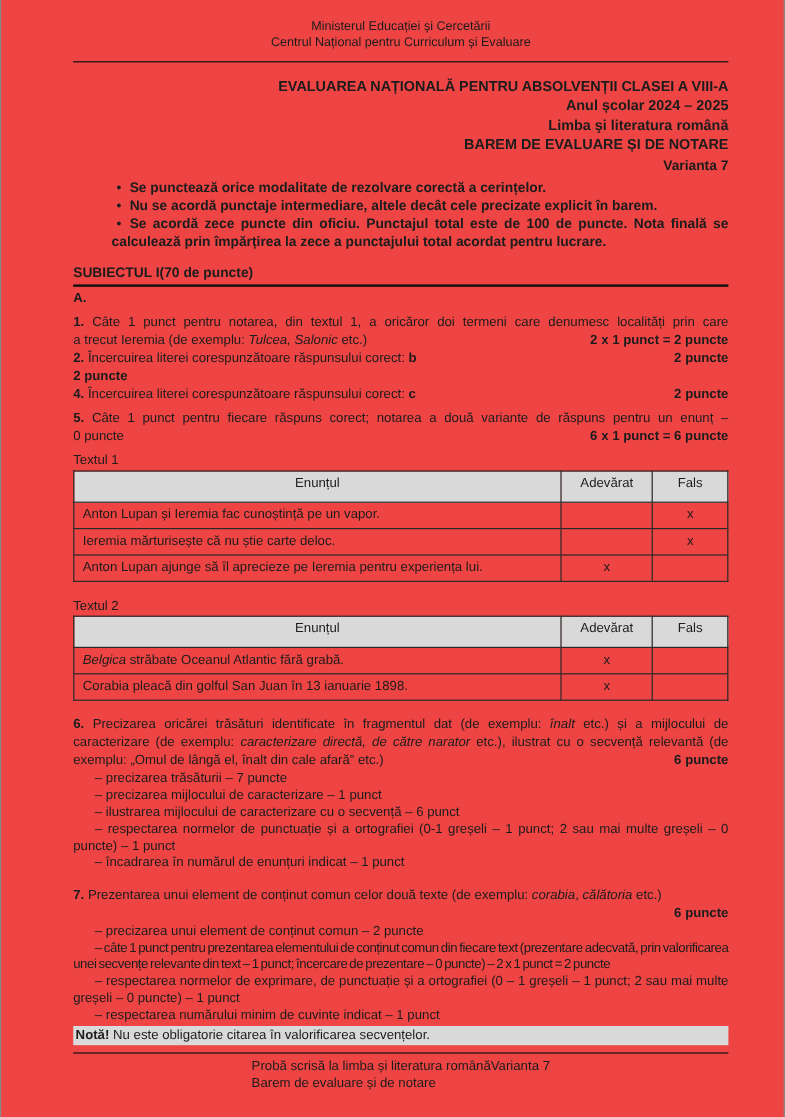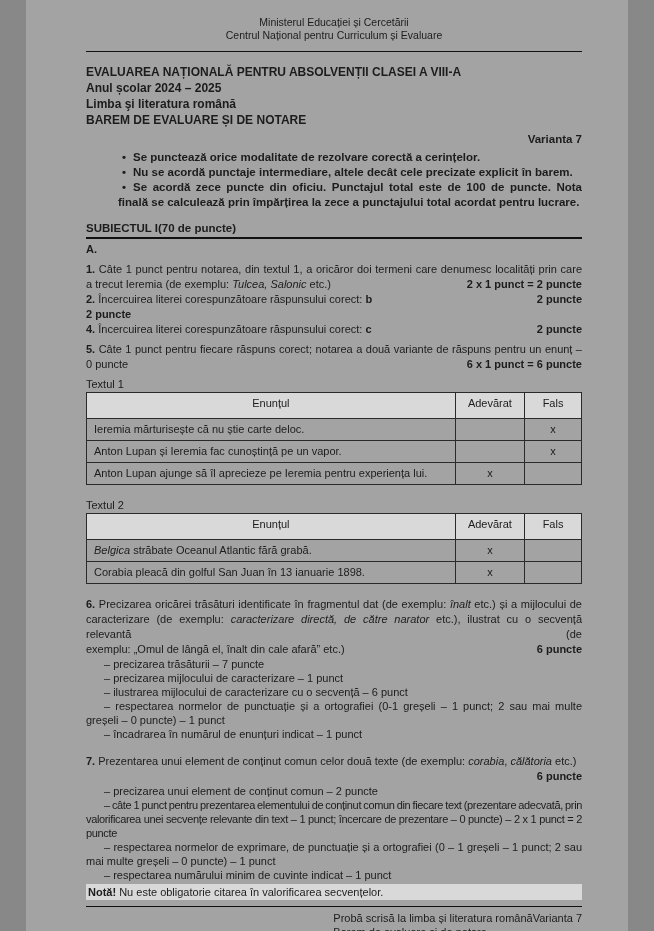--- a/index.html
+++ b/index.html
@@ -1,31 +1,31 @@
 <!DOCTYPE html>
 <html><head>
 <meta charset="utf-8">
 <style>
   * { box-sizing: border-box; margin: 0; padding: 0; }
   html, body { background: #888; }
   body { display: flex; justify-content: center; }
   .page {
-    width: 602px; height: 931px;
-    background: #a3a3a3;
+    width: 652px; height: 931px;
+    background: #ef4444;
     color: #1c1c1c;
     font-family: "Liberation Sans", "DejaVu Sans", sans-serif;
     font-size: 11px;
     line-height: 15px;
     padding: 16px 46px 0 60px;
     overflow: hidden;
     position: relative;
   }
   .doc-header { text-align: center; font-size: 10.5px; line-height: 13px; }
   .rule { border: 0; border-top: 1.5px solid #111; margin-top: 9px; }
-  .title-block { margin-top: 12px; text-align: left; font-weight: bold; font-size: 12px; line-height: 16px; }
+  .title-block { margin-top: 12px; text-align: right; font-weight: bold; font-size: 12px; line-height: 16px; }
   .variant-line { margin-top: 4px; text-align: right; font-weight: bold; font-size: 11.5px; }
   .rules { margin-top: 3px; font-weight: bold; font-size: 11.5px; line-height: 15px; }
   .rules p { text-align: justify; text-indent: 4px; margin-left: 32px; }
   .blt { padding-right: 7px; }
   .subj-head {
     margin-top: 11px; display: flex; 
     font-weight: bold; font-size: 11.5px;
     border-bottom: 2px solid #111; padding-bottom: 1px;
   }
   .part-label { font-weight: bold; margin-top: 3px; }
@@ -40,21 +40,21 @@
   th { background: #d9d9d9; text-align: center; padding: 3px 0 7px; vertical-align: top; }
   col.c1 { width: 74.5%; } col.c2 { width: 14%; } col.c3 { width: 11.5%; }
   td { height: 22px; }
   td.stmt { padding-left: 7px; }
   td.mark { text-align: center; }
   .sub { text-indent: 18px; text-align: justify; line-height: 14px; }
   .cond { letter-spacing: -0.35px; word-spacing: -1px; }
   .ptsline { text-align: right; }
   .nota { background: #d9d9d9; margin-top: 2px; padding: 1px 2px; line-height: 14px; }
   .foot { border-top: 1px solid #111; margin-top: 6px; padding-top: 4px; font-size: 11px; line-height: 14px; }
-  .foot-row { display: flex; justify-content: flex-end; }
+  .foot-row { display: flex; justify-content: center; }
   i { font-style: italic; }
 </style>
 </head>
 <body>
 
 <div class="page">
 
   <div class="doc-header">
     <div>Ministerul Educației și Cercetării</div>
     <div>Centrul Național pentru Curriculum și Evaluare</div>
@@ -120,26 +120,26 @@
       </colgroup>
     <thead>
       <tr>
         <th>Enunțul</th>
         <th>Adevărat</th>
         <th>Fals</th>
       </tr>
     </thead>
     <tbody>
       <tr>
+        <td class="stmt">Anton Lupan și Ieremia fac cunoștință pe un vapor.</td>
+        <td class="mark"></td>
+        <td class="mark">x</td>
+      </tr>
+      <tr>
         <td class="stmt">Ieremia mărturisește că nu știe carte deloc.</td>
-        <td class="mark"></td>
-        <td class="mark">x</td>
-      </tr>
-      <tr>
-        <td class="stmt">Anton Lupan și Ieremia fac cunoștință pe un vapor.</td>
         <td class="mark"></td>
         <td class="mark">x</td>
       </tr>
       <tr>
         <td class="stmt">Anton Lupan ajunge să îl aprecieze pe Ieremia pentru experiența lui.</td>
         <td class="mark">x</td>
         <td class="mark"></td>
       </tr>
     </tbody>
   </table>

